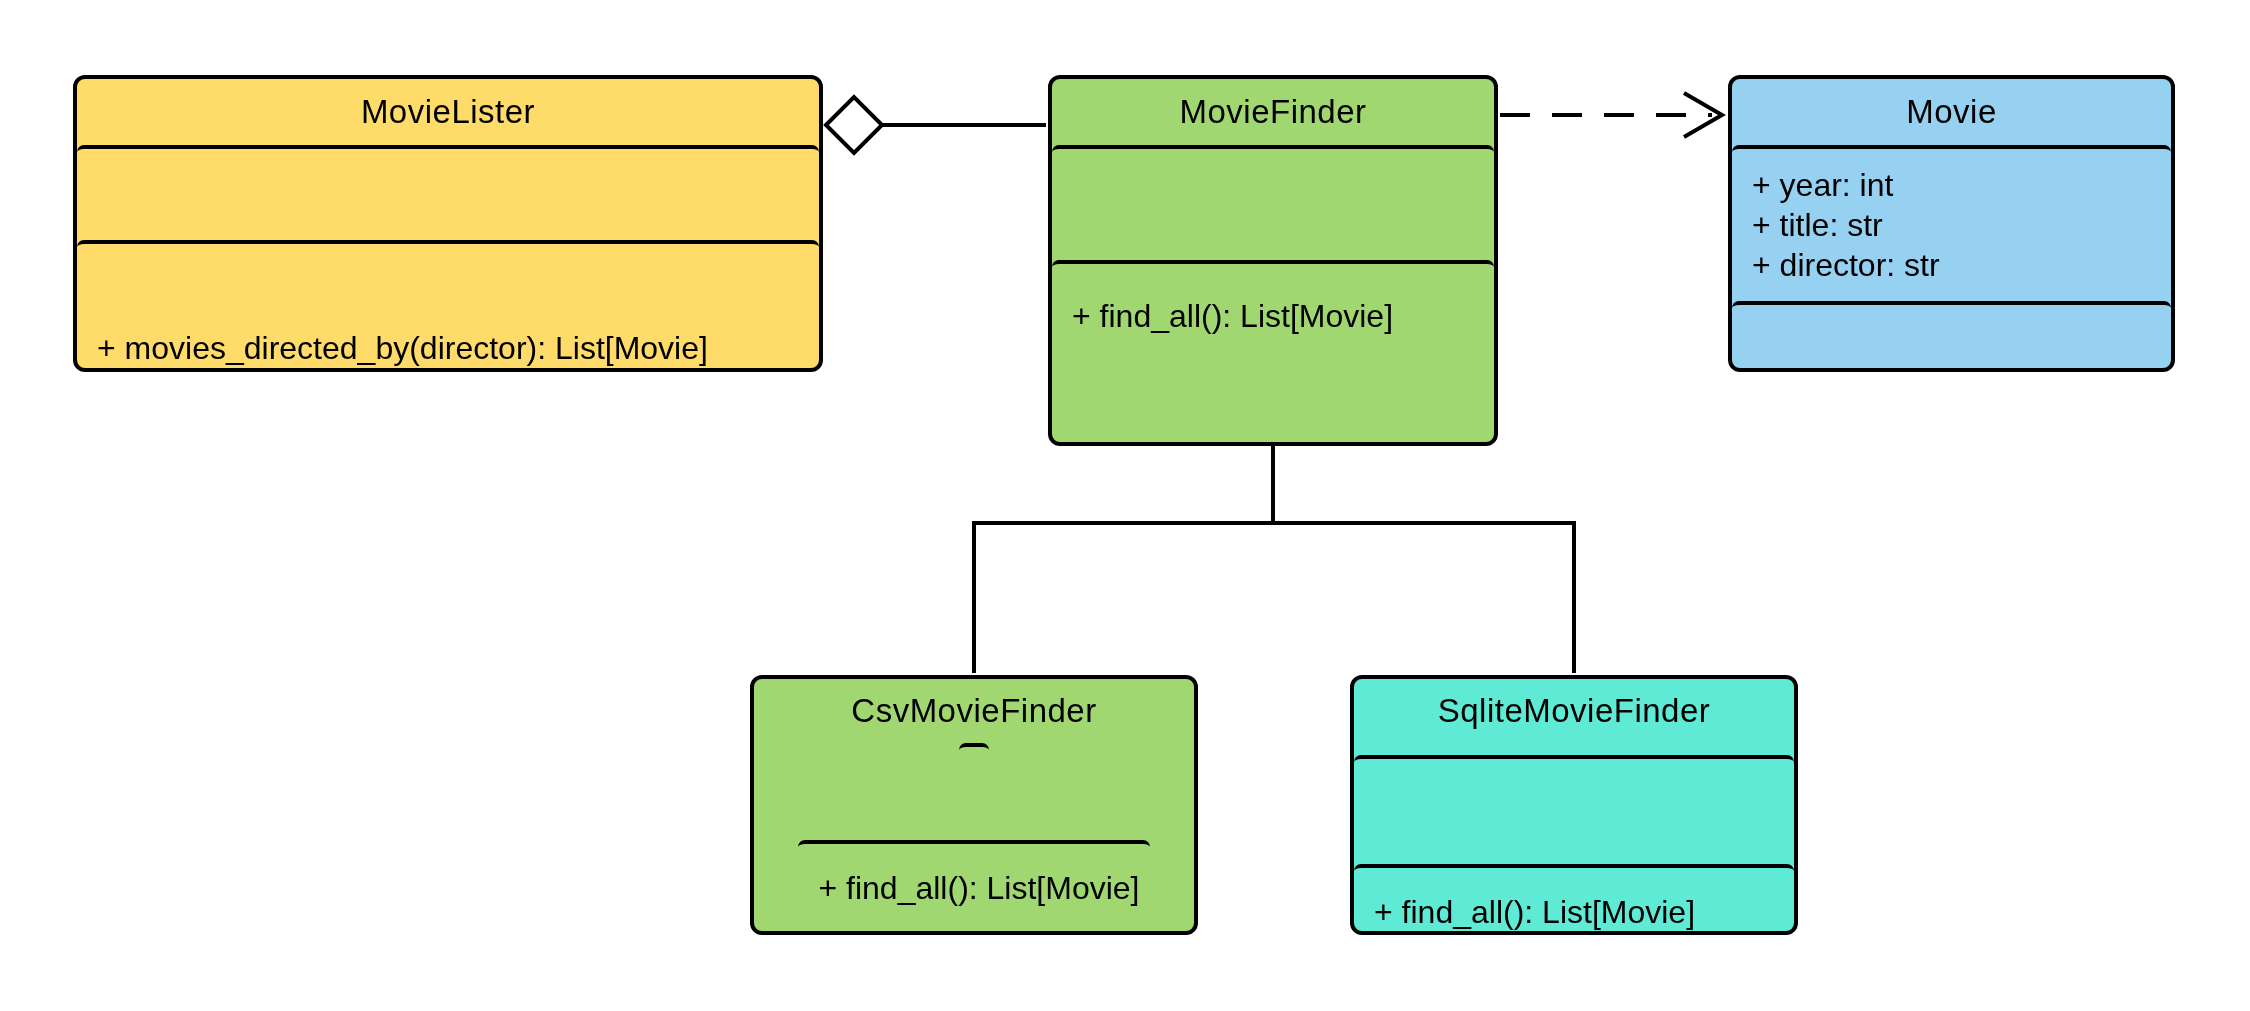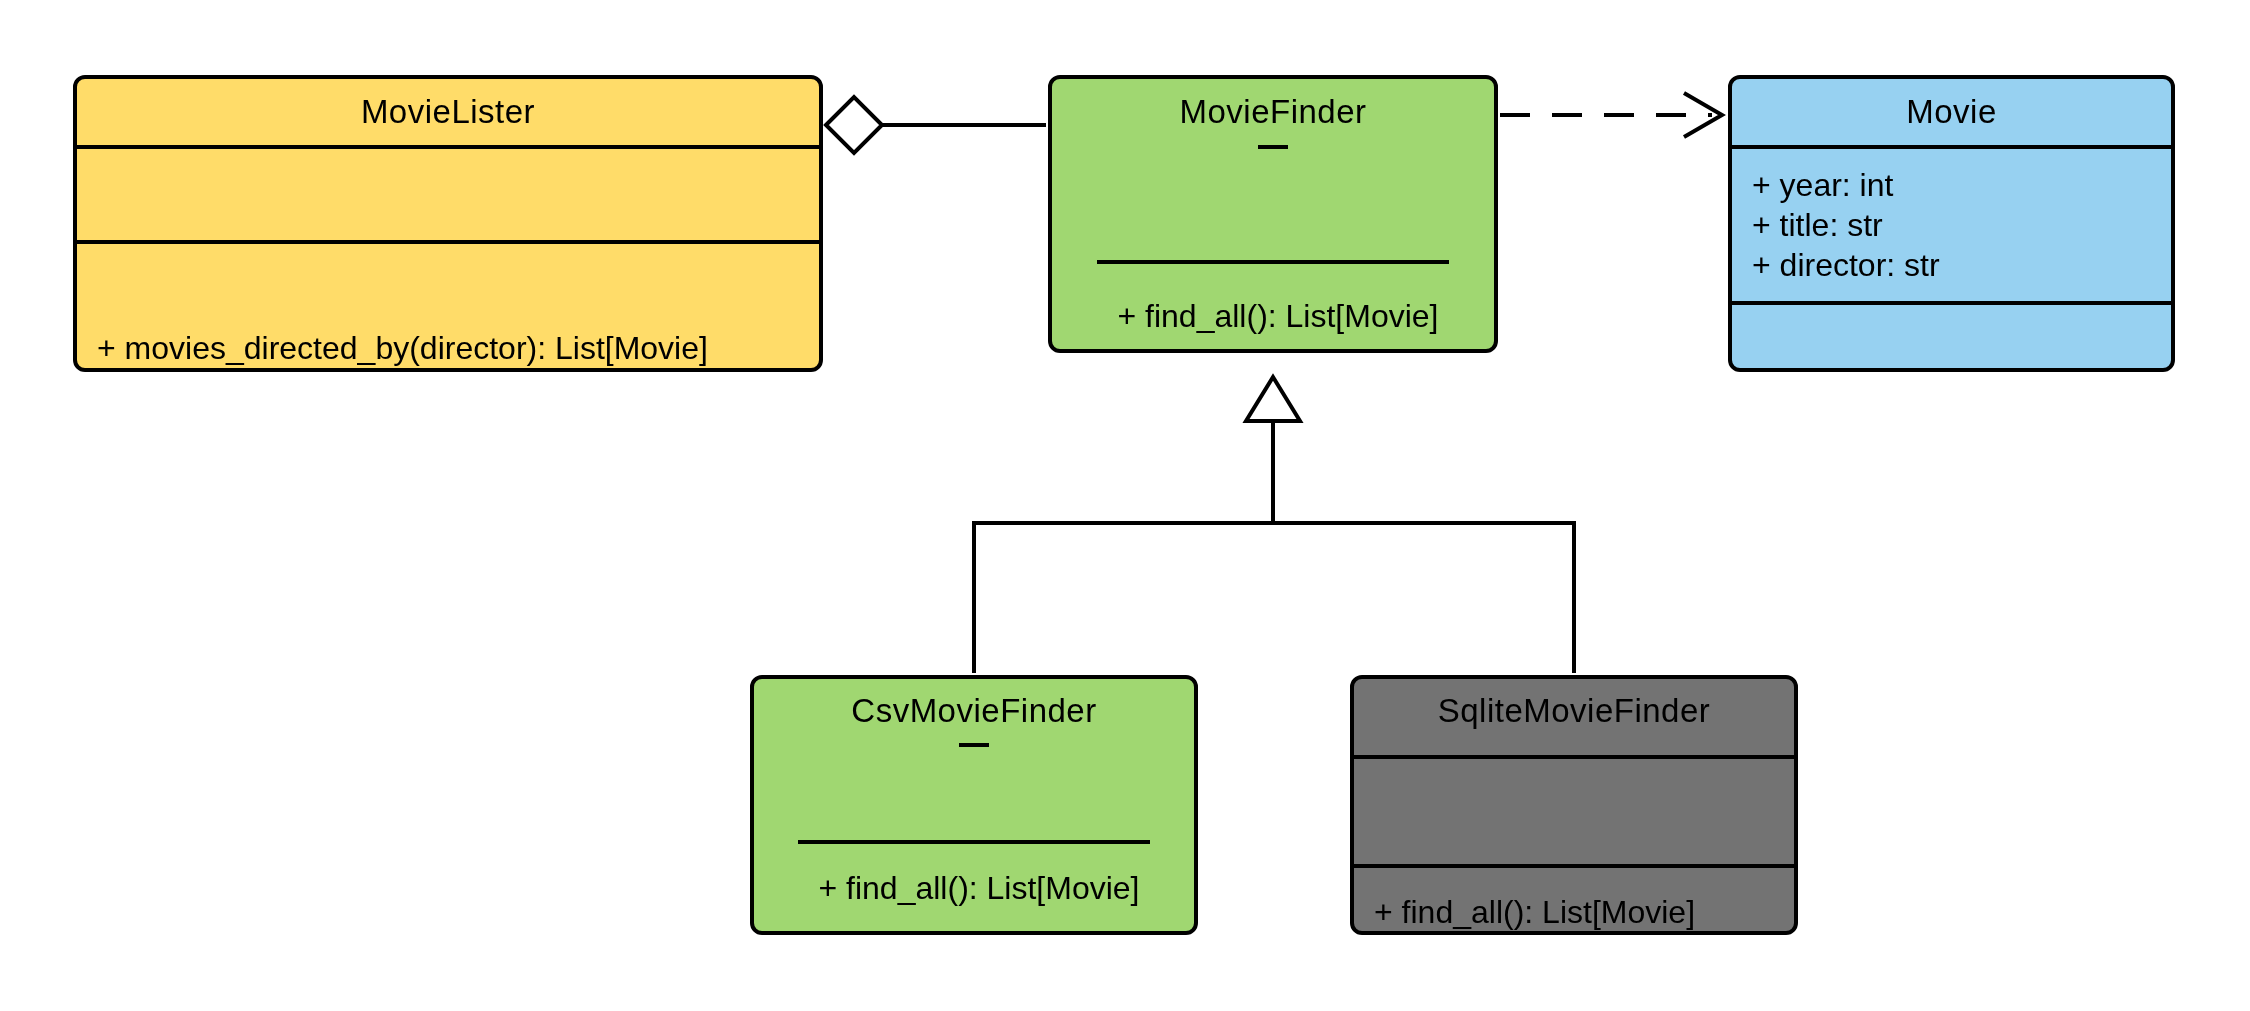--- a/index.html
+++ b/index.html
@@ -30,20 +30,21 @@
     display: flex;
     flex-direction: column;
     color: #000000;
   }
   .compartment {
     box-sizing: border-box;
     flex: none;
     display: flex;
     flex-direction: column;
     justify-content: center;
+    border-radius: 7px;
   }
   .class-title {
     align-items: center;
     font-size: 33px;
     letter-spacing: 0.5px;
   }
   .class-attrs, .class-methods {
     border-top: 4px solid #000000;
     padding-left: 20px;
     padding-right: 10px;
@@ -78,21 +79,21 @@
   </svg>
 
   <div class="class-box" style="left: 73px; top: 75px; width: 750px; height: 297px; background: rgb(255, 220, 105);">
     <div class="compartment class-title" style="height:66px;">MovieLister</div>
     <div class="compartment class-attrs" style="height:95px;"></div>
     <div class="compartment class-methods" style="height:128px;justify-content:flex-end;">
       <div class="member-line">+ movies_directed_by(director): List[Movie]</div>
     </div>
   </div>
 
-  <div class="class-box" style="left: 1048px; top: 75px; width: 450px; height: 278px; background: rgb(160, 215, 113); align-items: center;">
+  <div class="class-box" style="left: 1048px; top: 75px; width: 450px; height: 371px; background: rgb(160, 215, 113);">
     <div class="compartment class-title" style="height:66px;">MovieFinder</div>
     <div class="compartment class-attrs" style="height:115px;"></div>
     <div class="compartment class-methods" style="height:108px;">
       <div class="member-line">+ find_all(): List[Movie]</div>
     </div>
   </div>
 
   <div class="class-box" style="left: 1728px; top: 75px; width: 447px; height: 297px; background: rgb(151, 209, 241);">
     <div class="compartment class-title" style="height:66px;">Movie</div>
     <div class="compartment class-attrs" style="height:156px;">
@@ -104,21 +105,21 @@
   </div>
 
   <div class="class-box" style="left: 750px; top: 675px; width: 448px; height: 260px; background: rgb(160, 215, 113); align-items: center;">
     <div class="compartment class-title" style="height:64px;">CsvMovieFinder</div>
     <div class="compartment class-attrs" style="height:97px;"></div>
     <div class="compartment class-methods" style="height:91px;">
       <div class="member-line">+ find_all(): List[Movie]</div>
     </div>
   </div>
 
-  <div class="class-box" style="left: 1350px; top: 675px; width: 448px; height: 260px; background: #737373; gap: 12px;">
+  <div class="class-box" style="left: 1350px; top: 675px; width: 448px; height: 260px; background: #5eead4; gap: 12px;">
     <div class="compartment class-title" style="height:64px;">SqliteMovieFinder</div>
     <div class="compartment class-attrs" style="height:97px;"></div>
     <div class="compartment class-methods" style="height:91px;">
       <div class="member-line">+ find_all(): List[Movie]</div>
     </div>
   </div>
 
 </div>
 
 </body></html>

